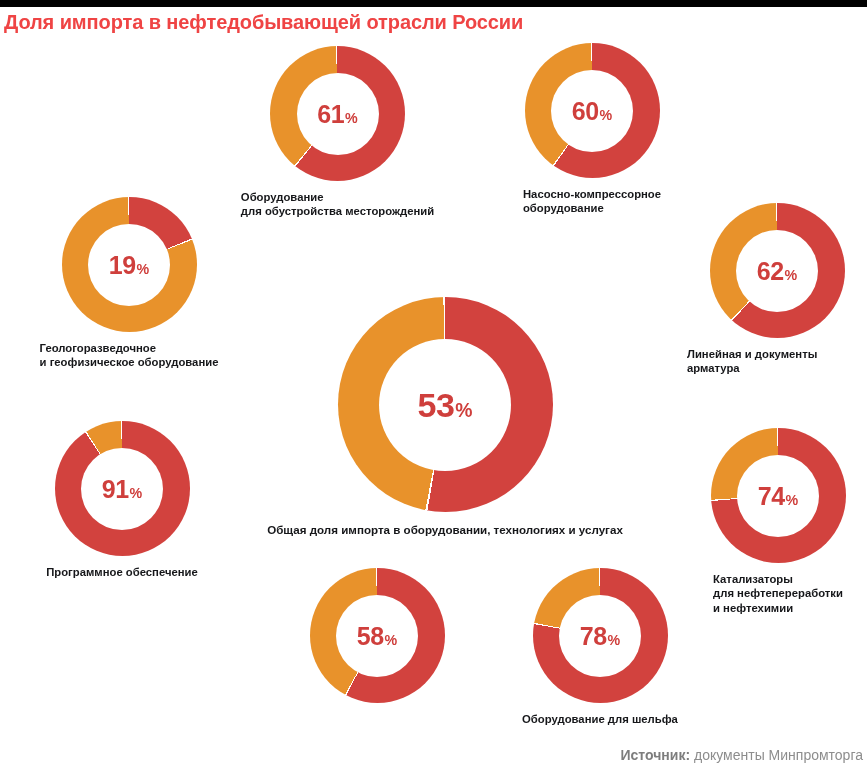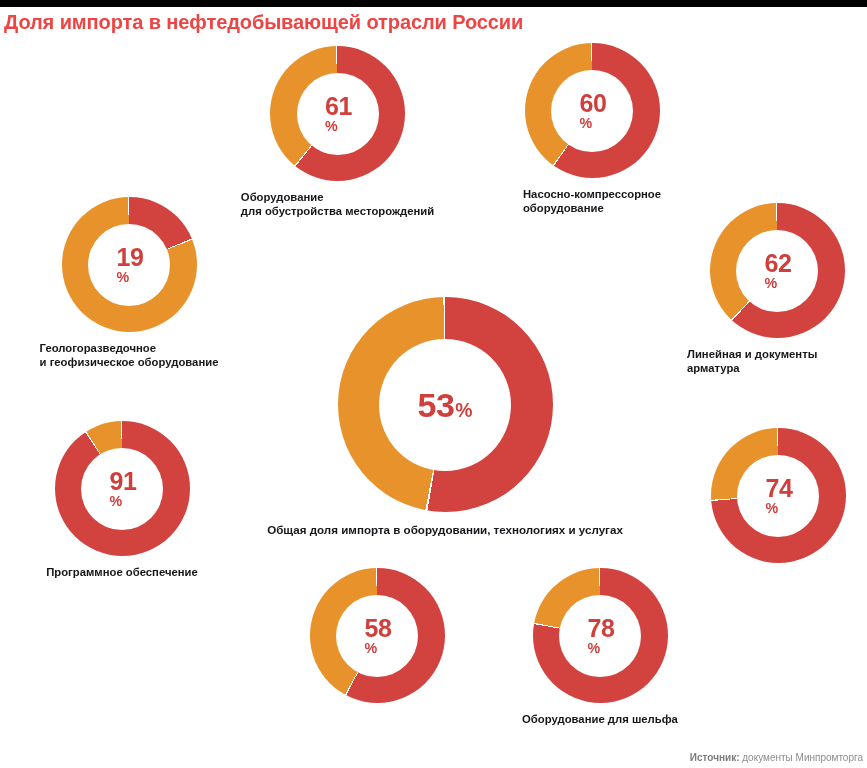--- a/index.html
+++ b/index.html
@@ -84,21 +84,21 @@
     font-size: 11.3px;
     font-weight: bold;
     line-height: 1.28;
     color: #16171a;
     white-space: pre-line;
   }
 
   
   .sz-small .donut  { width: 135px; height: 135px; }
   .sz-small .hole   { width: 82px;  height: 82px; }
-  .sz-small .value  { font-size: 25px; flex-direction: column; }
+  .sz-small .value  { font-size: 25px; }
 
   .sz-center .donut { width: 215px; height: 215px; }
   .sz-center .hole  { width: 132px; height: 132px; }
   .sz-center .value { font-size: 34px; }
   .sz-center .caption {
     margin-top: 11px;
     font-size: 11.6px;
   }
 
   
@@ -110,21 +110,21 @@
   #block-programmnoe-obespechenie    { left: 38px;   top: 421px; width: 168px; }
   #block-katalizatory                { left: 692px;  top: 428px; width: 172px; }
   #block-servisnye-uslugi            { left: 243px;  top: 568px; width: 268px; }
   #block-oborudovanie-shelf          { left: 506px;  top: 568px; width: 188px; }
 
   
   #source-note {
     position: absolute;
     right: 4px;
     bottom: 5px;
-    font-size: 10px;
+    font-size: 14px;
     color: #8d8d8d;
     white-space: nowrap;
   }
   #source-note .source-label {
     font-weight: bold;
     color: #7d7d7d;
   }
 </style>
 </head>
 <body>
@@ -202,20 +202,23 @@
 </div>
 
 <div class="donut-block sz-small" id="block-katalizatory">
   <div class="donut" style="background: conic-gradient(rgb(210, 66, 62) 0deg, rgb(210, 66, 62) 265.25deg, rgb(255, 255, 255) 265.25deg, rgb(255, 255, 255) 266.4deg, rgb(232, 146, 43) 266.4deg, rgb(232, 146, 43) 358.85deg, rgb(255, 255, 255) 358.85deg, rgb(255, 255, 255) 360deg);">
     <div class="hole"></div>
     <div class="value">
       <span class="num">74</span>
       <span class="pct">%</span>
     </div>
   </div>
+  <div class="caption">Катализаторы
+для нефтепереработки
+и нефтехимии</div>
 </div>
 
 <div class="donut-block sz-small" id="block-servisnye-uslugi">
   <div class="donut" style="background: conic-gradient(rgb(210, 66, 62) 0deg, rgb(210, 66, 62) 207.65deg, rgb(255, 255, 255) 207.65deg, rgb(255, 255, 255) 208.8deg, rgb(232, 146, 43) 208.8deg, rgb(232, 146, 43) 358.85deg, rgb(255, 255, 255) 358.85deg, rgb(255, 255, 255) 360deg);">
     <div class="hole"></div>
     <div class="value">
       <span class="num">58</span>
       <span class="pct">%</span>
     </div>
   </div>

